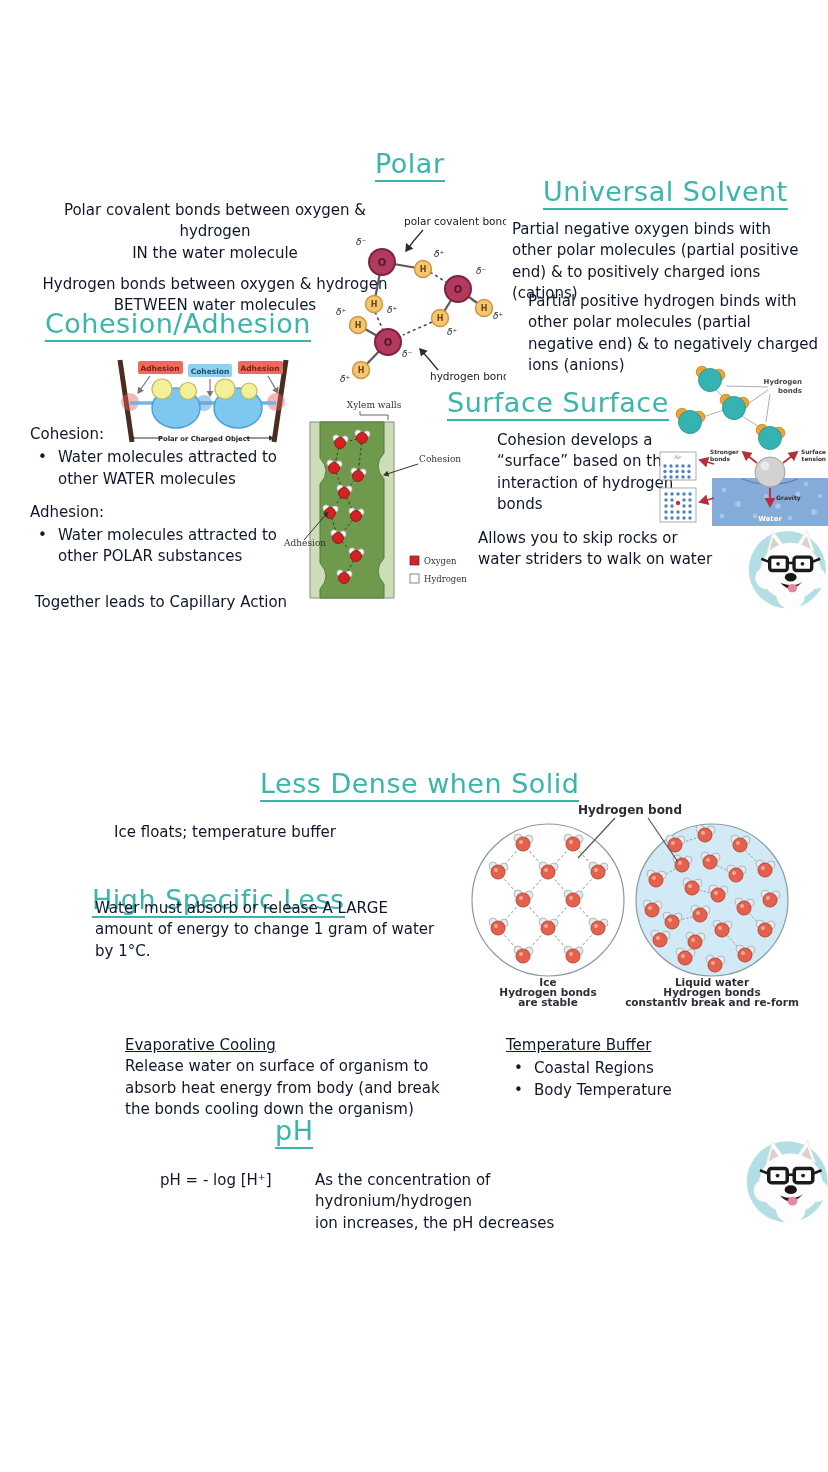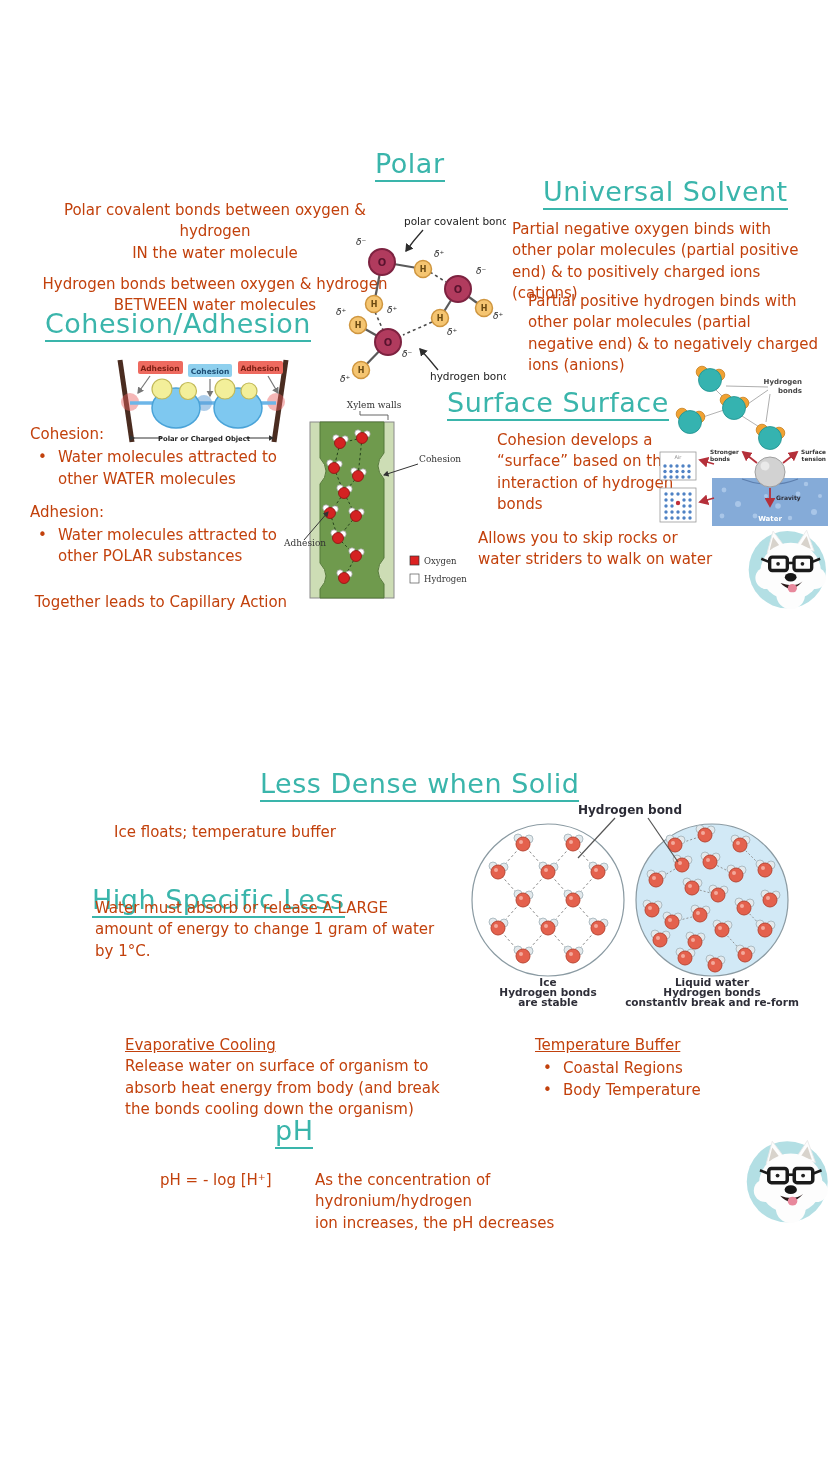--- a/index.html
+++ b/index.html
@@ -2,21 +2,21 @@
 <html><head>
 <meta charset="utf-8">
 <style>
   * { margin:0; padding:0; box-sizing:border-box; }
   html,body { background:#ffffff; }
   body { font-family:"DejaVu Sans", sans-serif; }
   .canvas { position:relative; width:828px; height:1472px; background:#fff; overflow:hidden; margin:0 auto;padding-left:24px; }
   .abs { position:absolute; }
   .heading { color:#3ab5ab; font-size:27px; letter-spacing:.5px; white-space:nowrap;
              display:inline-block; border-bottom:2px solid #3ab5ab; padding-bottom:1px; }
-  .body-text { color:#c2410c; font-size:15px; line-height:1.42; }
+  .body-text { color:#0f172a; font-size:15px; line-height:1.42; }
   .centered { text-align:center; }
   .bullet { position:relative; padding-left:28px; }
   .bullet::before { content:"•"; position:absolute; left:8px; top:0; }
   .subhead { text-decoration:underline;margin-top:12px; }
   svg { display:block; font-family:"DejaVu Sans", sans-serif; }
   .serif-label { font-family:"DejaVu Serif", serif; }
   .dog-wrap { position:absolute; overflow:hidden; }
 </style>
 </head>
 <body>
@@ -446,21 +446,21 @@
     </svg>
 
     <div class="abs heading" style="left:92px; top:884px;">High Specific Less</div>
     <div class="abs body-text" style="left:95px; top:898px; width:345px;">Water must absorb or release A LARGE amount of energy to change 1 gram of water by 1°C.</div>
 
     <div class="abs body-text" style="left:125px; top:1023px; width:335px;">
       <div class="subhead">Evaporative Cooling</div>
       <div>Release water on surface of organism to absorb heat energy from body (and break the bonds cooling down the organism)</div>
     </div>
 
-    <div class="abs body-text" style="left:535px; top:1023px; width:200px;">
+    <div class="abs body-text" style="left:506px; top:1023px; width:200px;">
       <div class="subhead">Temperature Buffer</div>
       <div class="bullet" style="margin-top:2px;">Coastal Regions</div>
       <div class="bullet">Body Temperature</div>
     </div>
 
     <div class="abs heading" style="left:275px; top:1115px;">pH</div>
 
     <div class="abs body-text" style="left:160px; top:1170px; white-space:nowrap;">pH = - log [H⁺]</div>
 
     <div class="abs body-text" style="left:315px; top:1170px; width:335px;">

